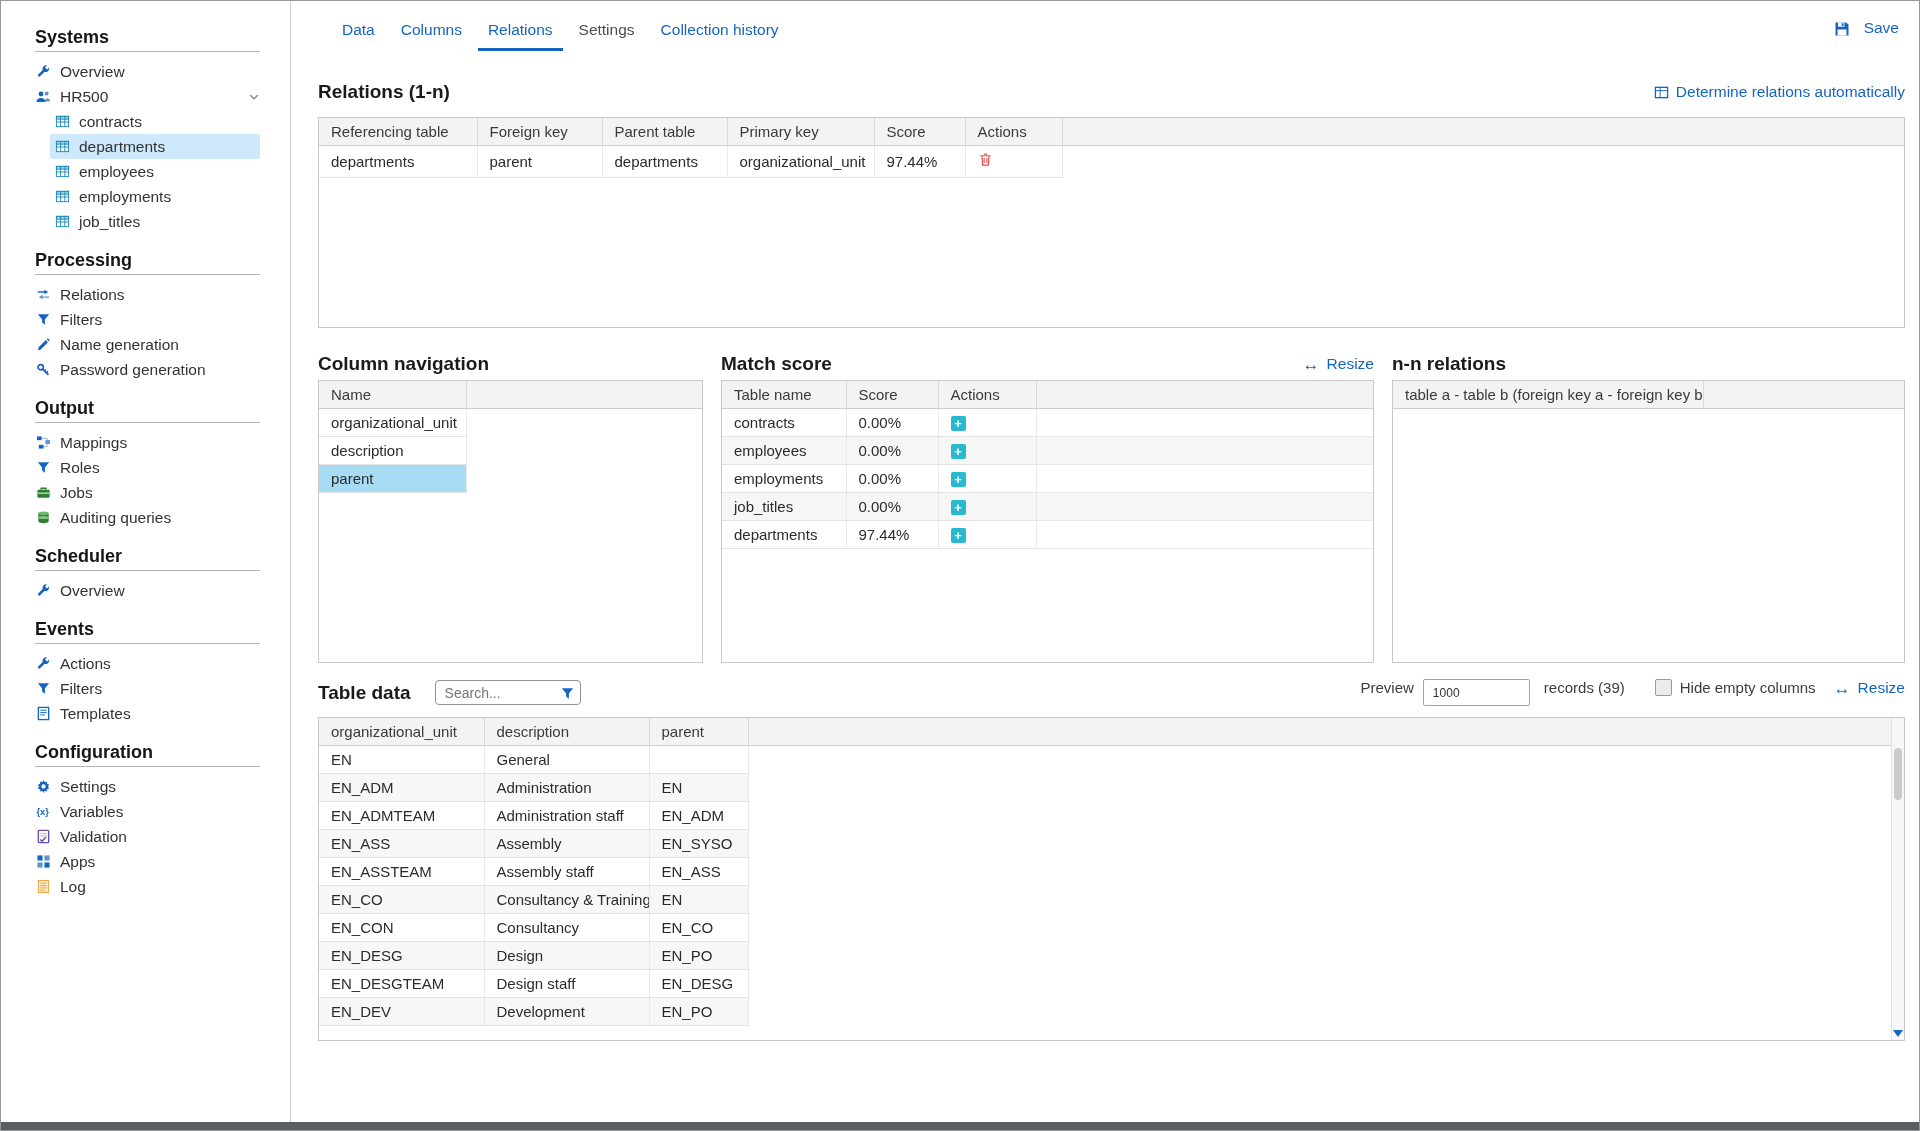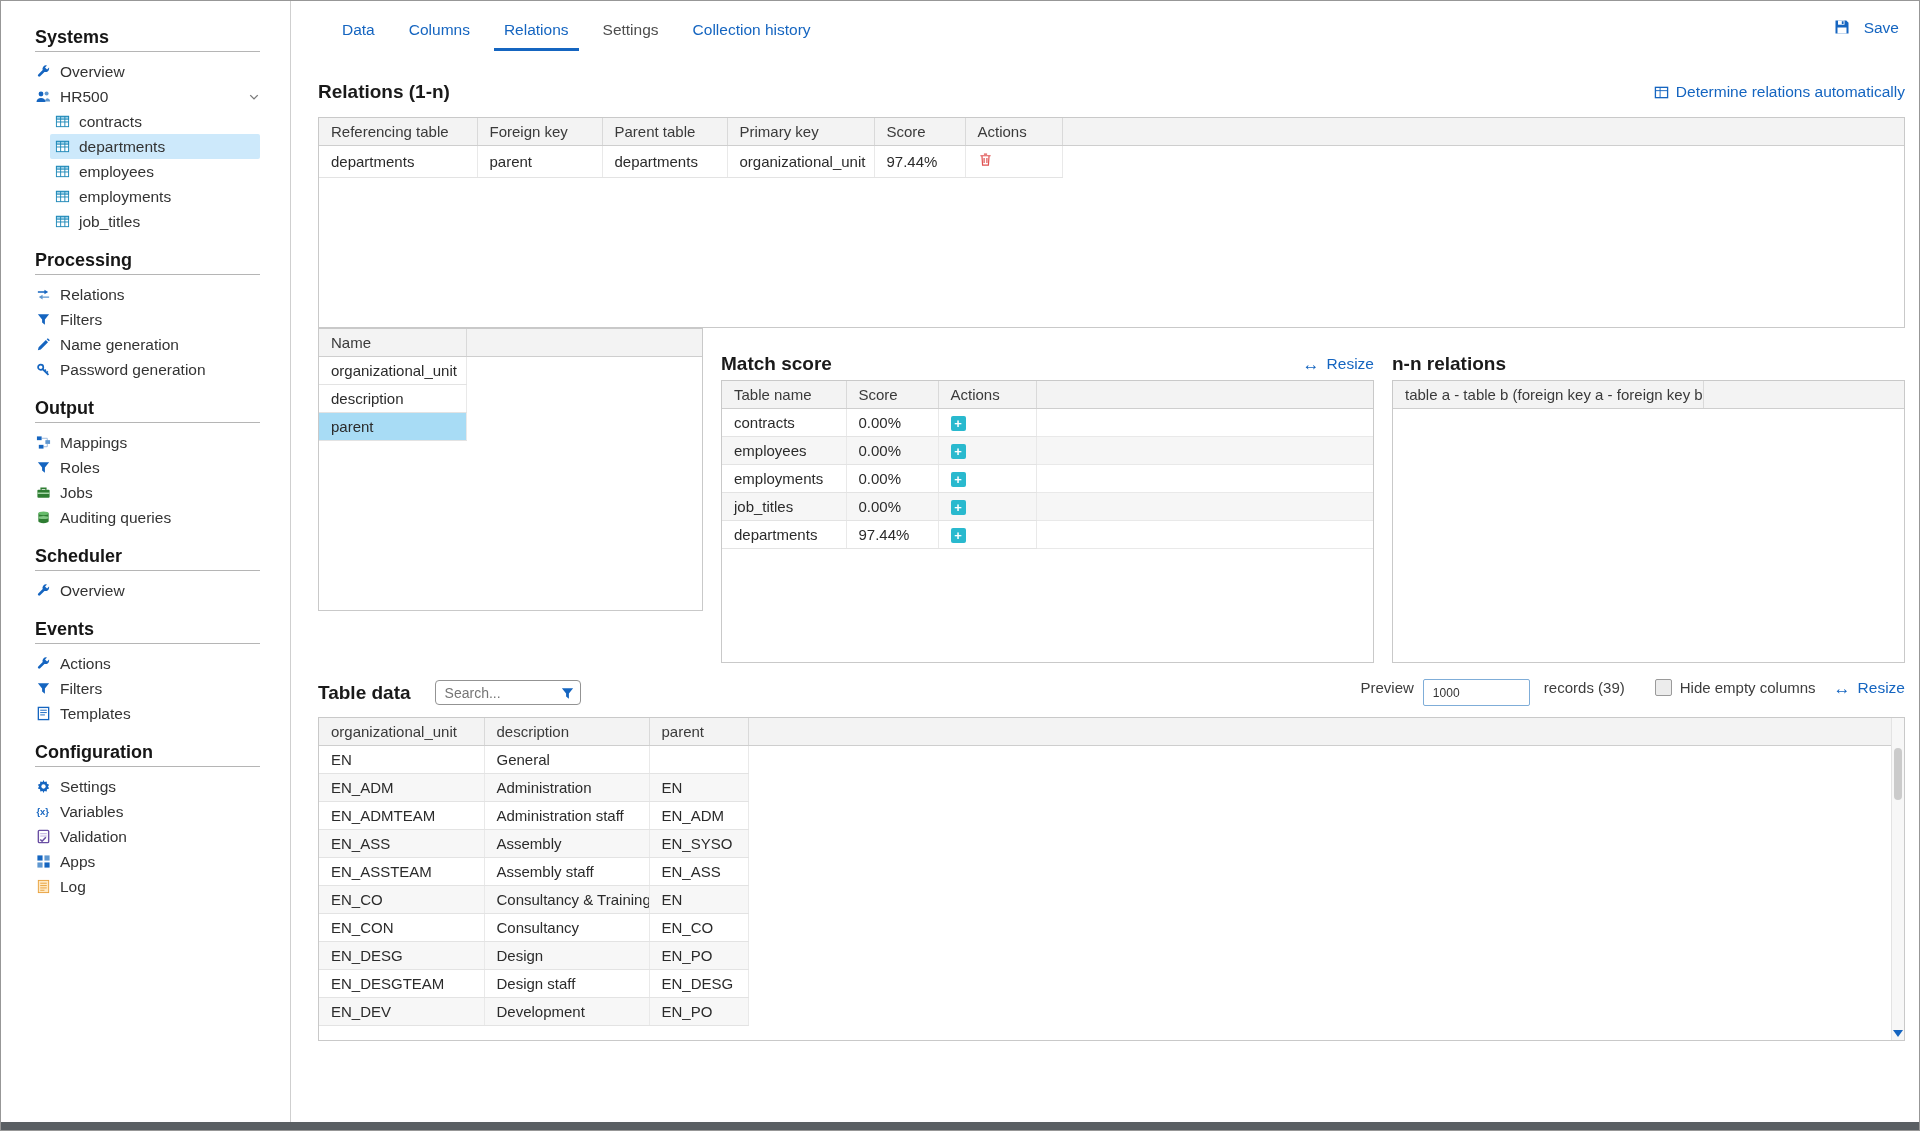--- a/index.html
+++ b/index.html
@@ -20,25 +20,25 @@
   .sb-rule { height: 1px; background: #b5b5b5; margin: 2px 30px 7px 34px; }
   .sb-item { display: flex; align-items: center; height: 25px; margin: 0 30px; padding-left: 4px; font-size: 15.5px; color: #333; cursor: pointer; border-radius: 2px; white-space: nowrap; }
   .sb-item .icon { width: 16px; height: 16px; margin-right: 9px; display: inline-flex; align-items: center; justify-content: center; flex: none; }
   .sb-item.indent { margin-left: 49px; }
   .sb-item.selected { background: #cde9fb; }
   .sb-item .caret { margin-left: auto; display: inline-flex; }
 
   
   .main { flex: 1; padding: 0 14px 0 27px; overflow: hidden; }
   .topbar { display: flex; align-items: flex-start; padding: 16px 6px 0 14px; }
-  .tabs { display: flex; gap: 14px; }
+  .tabs { display: flex; gap: 6px; }
   .tab { font-size: 15.5px; color: #1565c0; padding: 4px 10px 9px; cursor: pointer; border-bottom: 3px solid transparent; }
   .tab.active { border-bottom-color: #1565c0; }
   .tab.muted { color: #4d4d4d; }
-  .save { margin-left: auto; display: flex; align-items: flex-start; gap: 14px; color: #1565c0; font-size: 15.5px; cursor: pointer; padding-top: 2px; }
+  .save { margin-left: auto; display: flex; align-items: flex-end; gap: 14px; color: #1565c0; font-size: 15.5px; cursor: pointer; padding-top: 2px; }
 
   h2 { font-size: 19px; font-weight: 700; color: #1a1a1a; text-align: center; }
   .link { color: #1565c0; font-size: 15.5px; display: inline-flex; align-items: center; gap: 7px; cursor: pointer; text-decoration: none; }
   .resize-glyph { font-size: 17px; line-height: 1; color:#1565c0; }
 
   .section-head { display: flex; align-items: center; justify-content: space-between; margin: 30px 0 14px; }
   .panel { border: 1px solid #c9c9c9; background: #fff; position: relative; }
   .relations-panel { height: 211px; overflow: hidden; }
 
   
@@ -403,20 +403,23 @@
                 <td class="fill"></td>
               </tr>
             </tbody>
           </table>
         </div>
     </section>
 
     <div class="middle-row">
 
       <div class="col-nav">
+        <div class="mid-head">
+          <h2>Column navigation</h2>
+        </div>
         <div class="panel mid-panel" id="colnav-table">
             <table class="tbl colnav-tbl">
               <colgroup>
                 <col style="width:147px">
                 <col>
               </colgroup>
               <thead>
                 <tr>
                   <th class="def">Name</th>
                   <th class="fill"></th>

